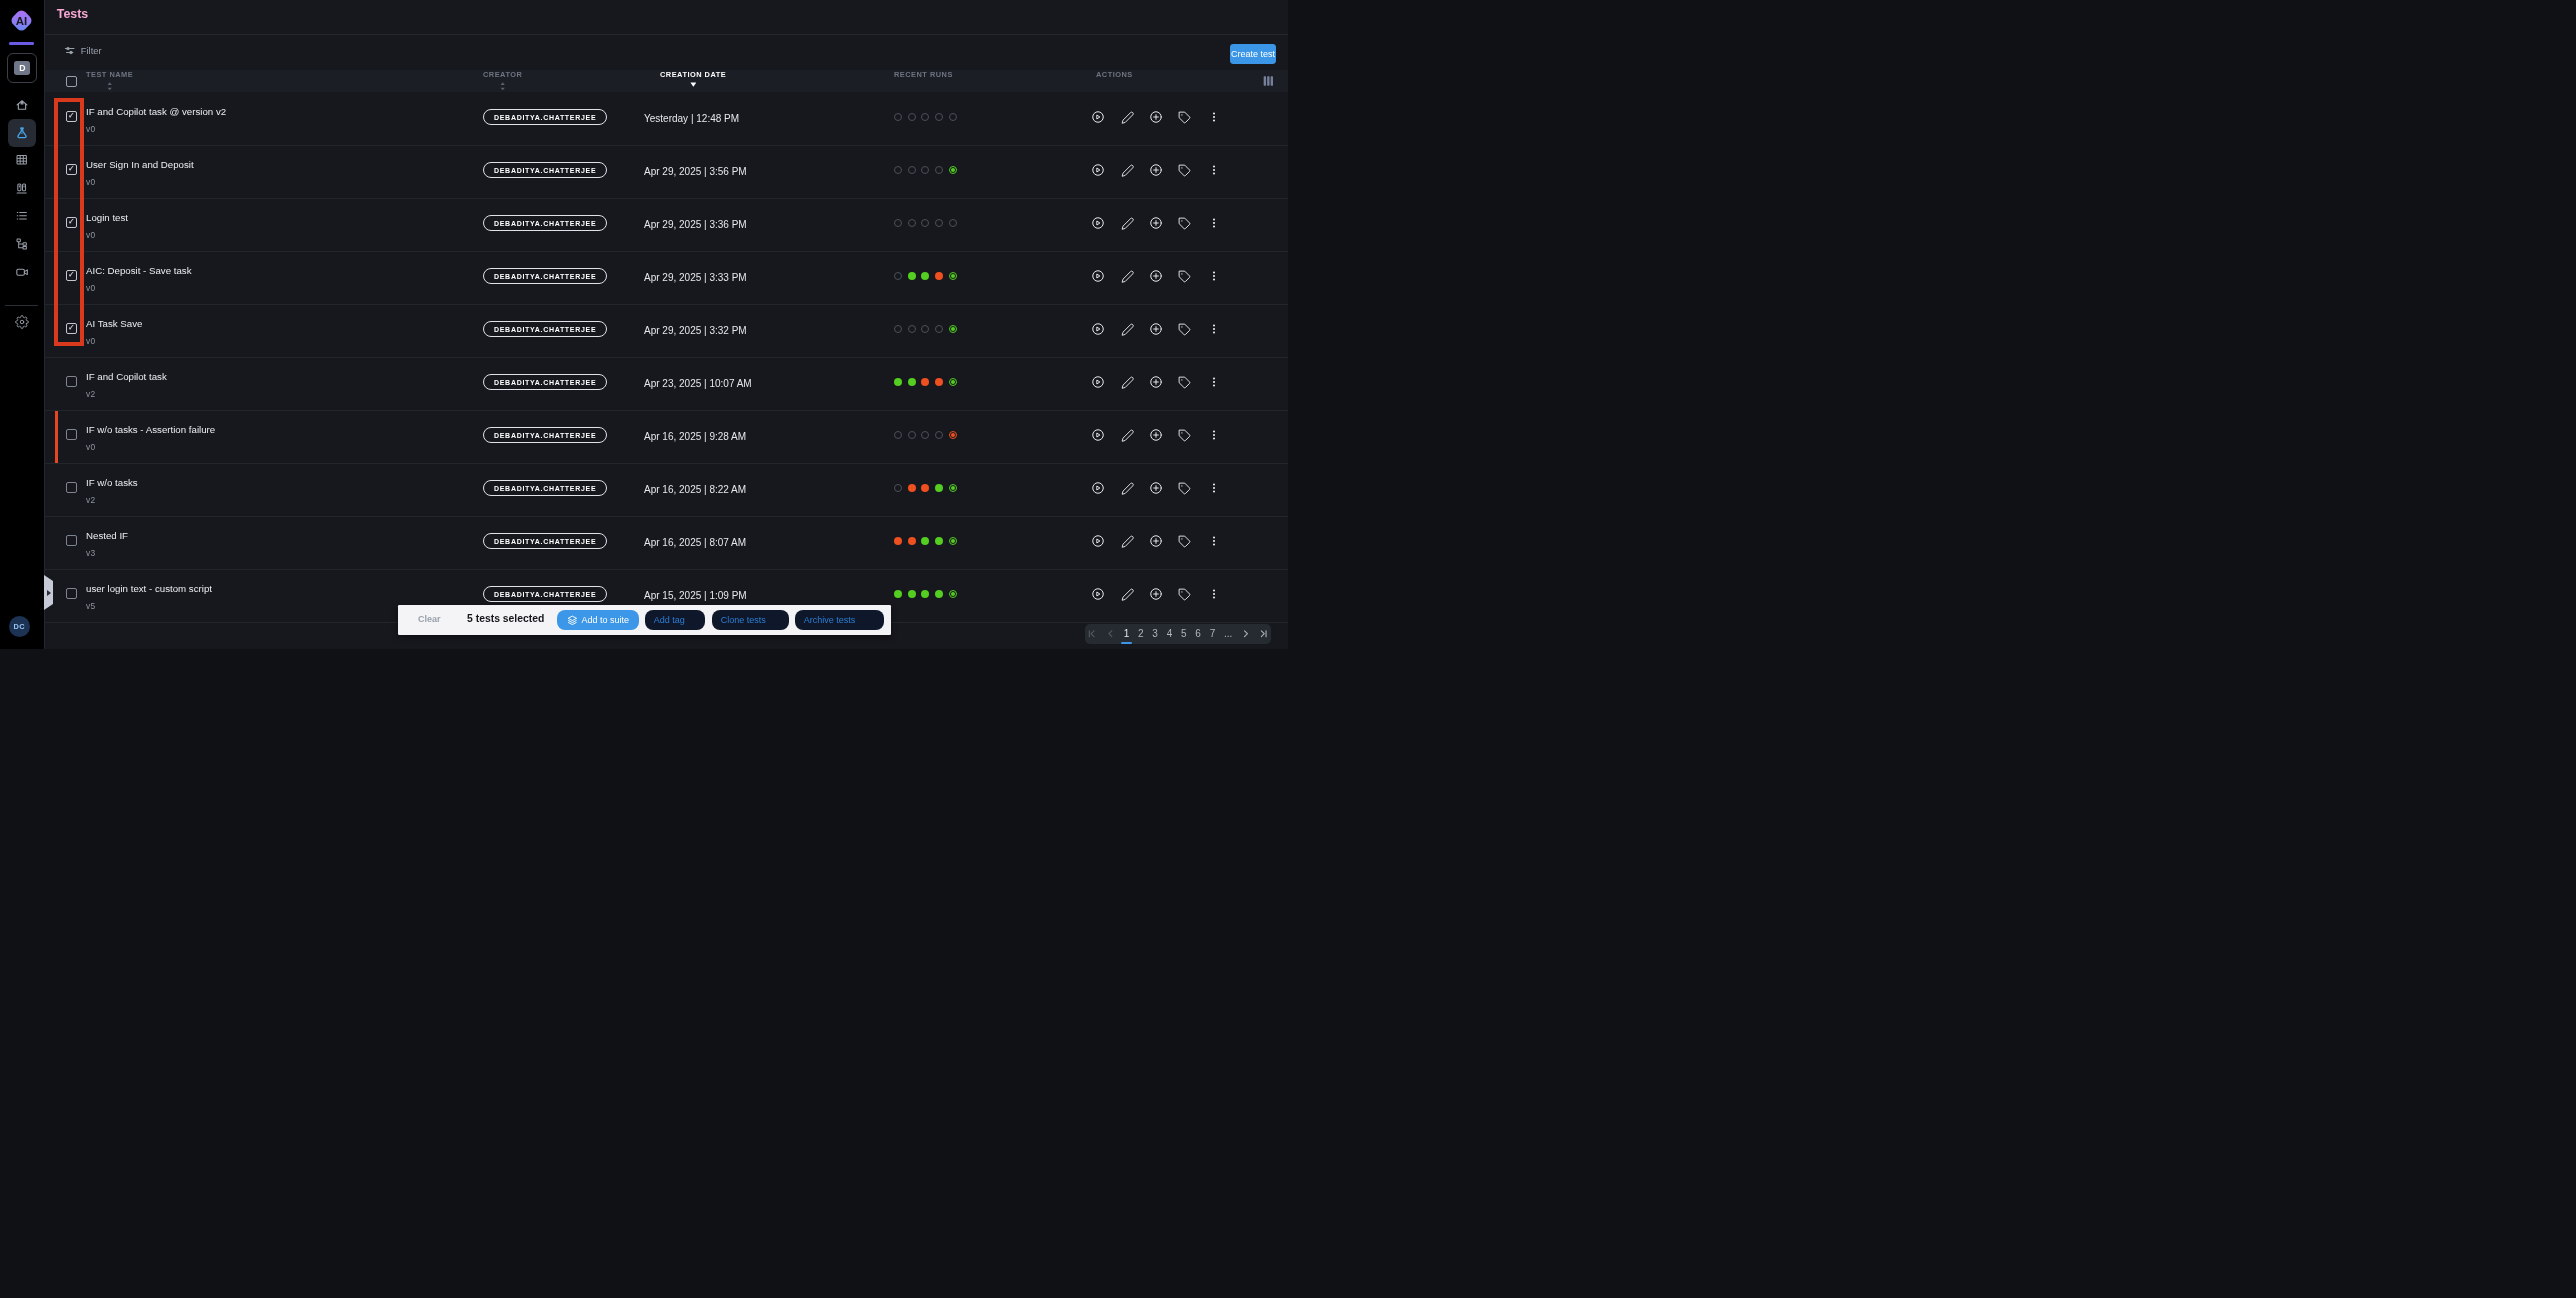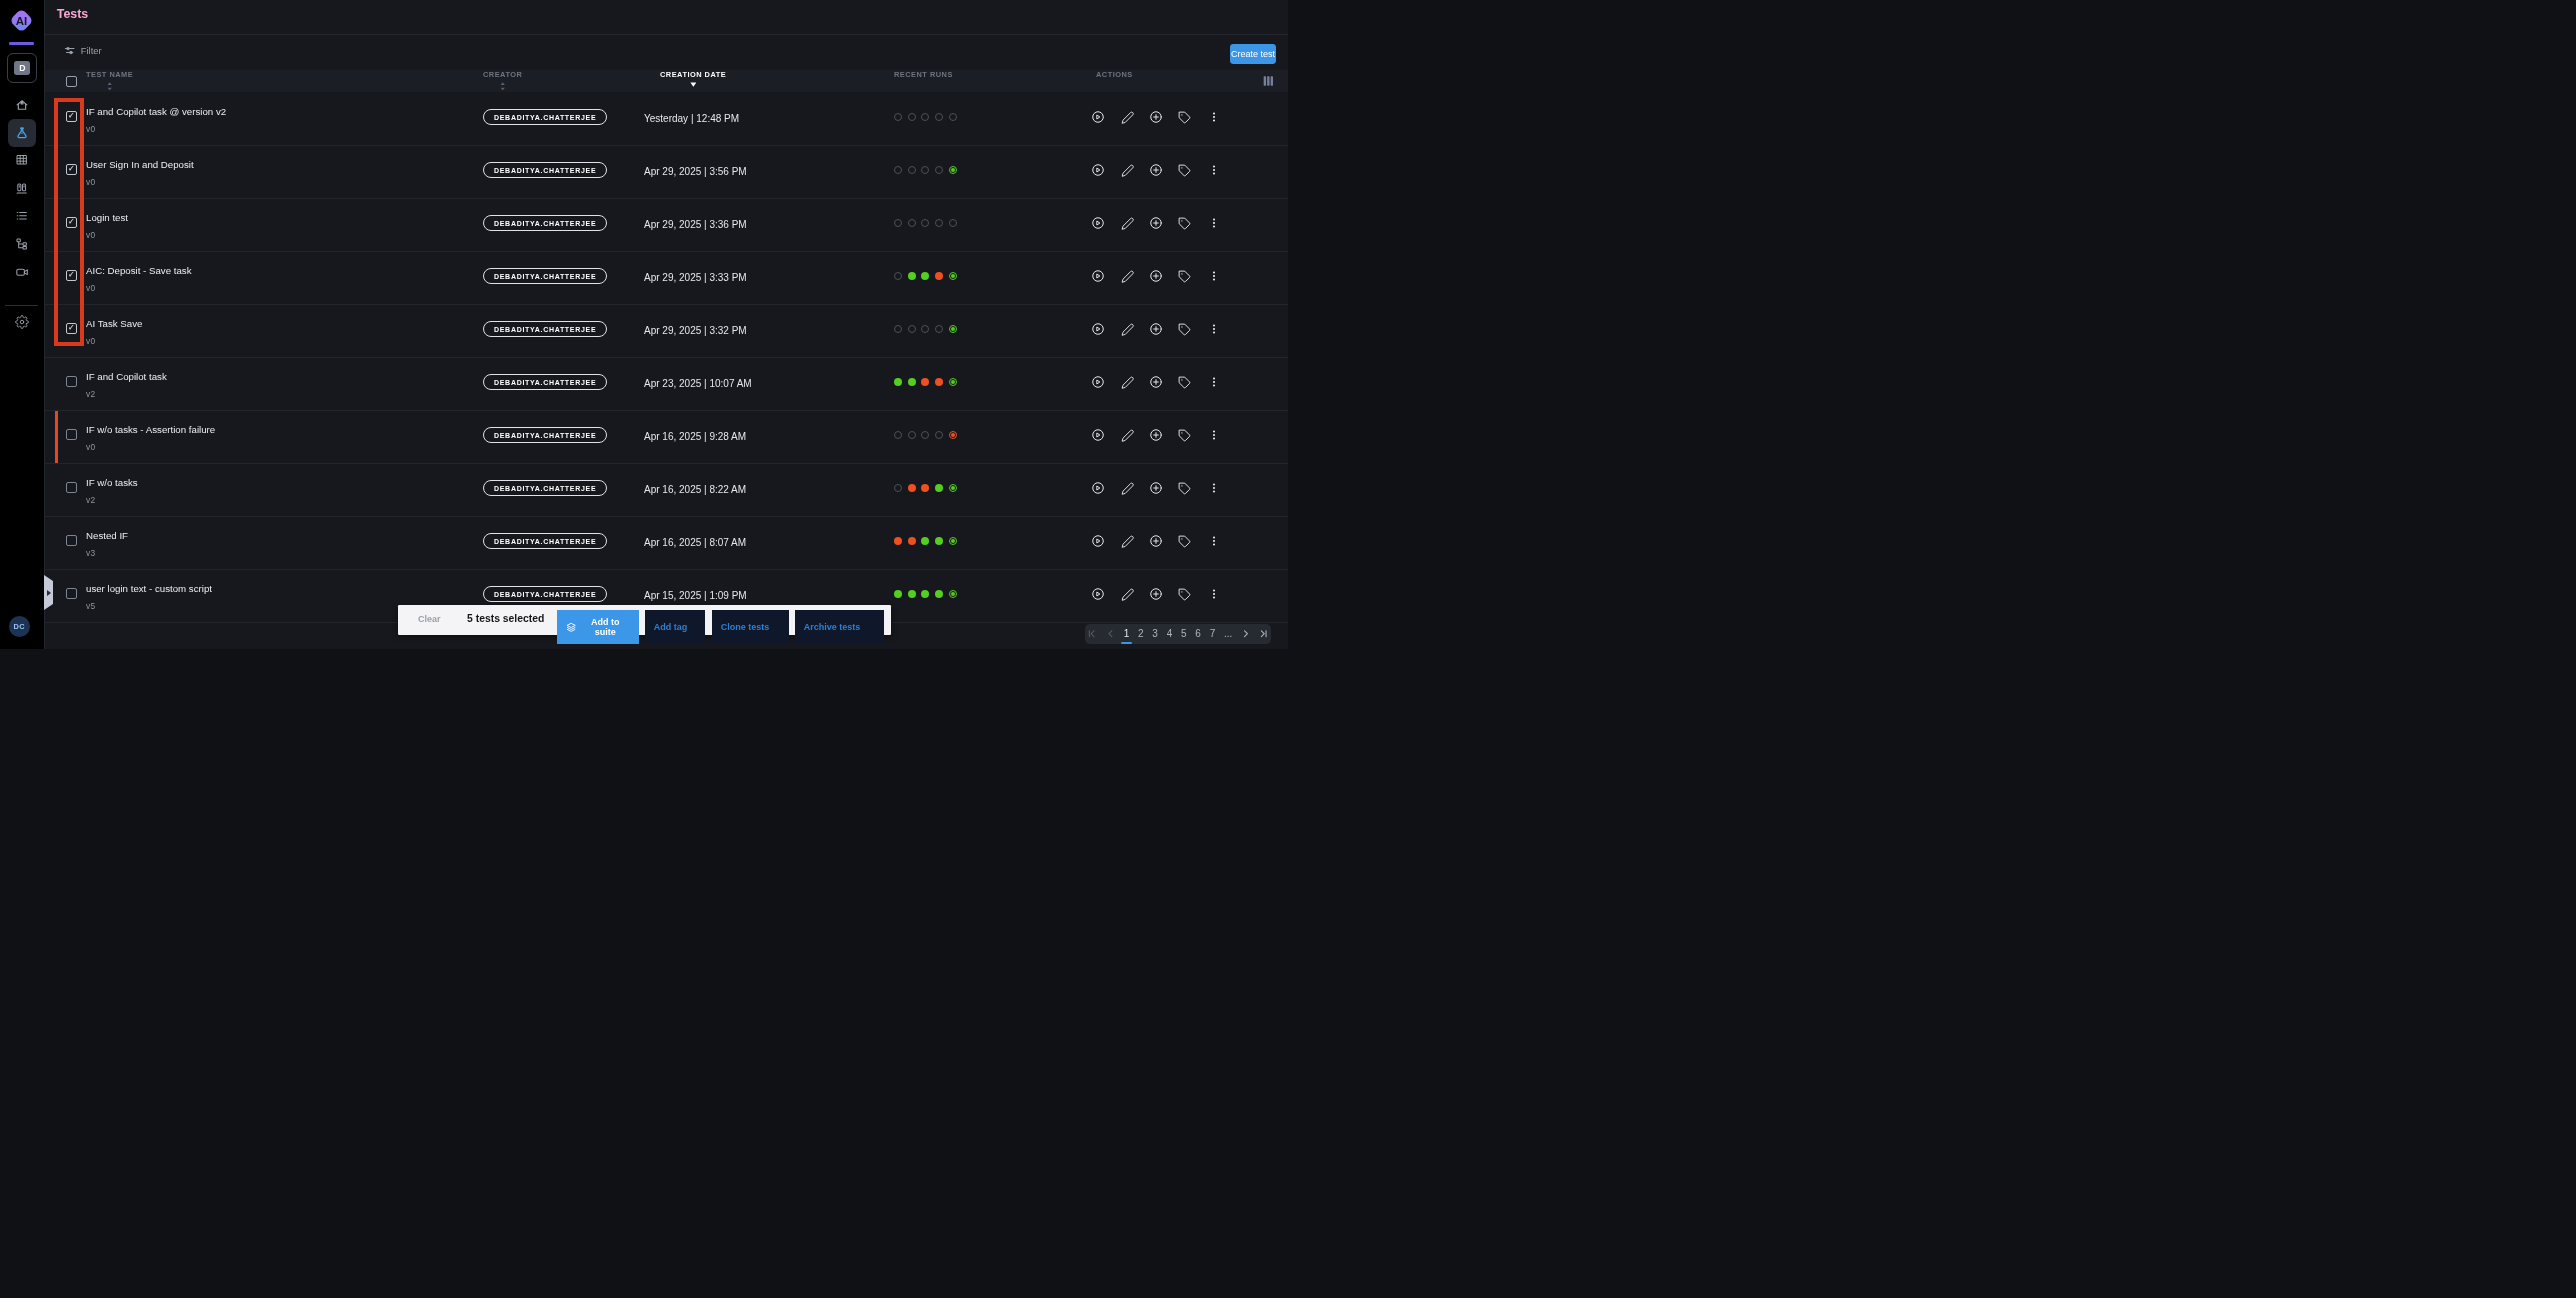--- a/index.html
+++ b/index.html
@@ -72,22 +72,22 @@
 
   
   .annotation-box{position:absolute;left:54px;top:98px;width:29.5px;height:248px;border:4.7px solid #d93a1d;
                   box-sizing:border-box;z-index:50;pointer-events:none;}
 
   
   .sel-bar{position:absolute;left:398px;top:605px;width:493px;height:30px;background:#f4f4f6;border-radius:1.3px;
            z-index:60;box-shadow:0 2px 6.7px rgba(0,0,0,.45);}
   .sel-clear{position:absolute;left:20px;top:9.4px;font-size:9px;font-weight:600;color:#9aa1ab;cursor:pointer;}
   .sel-count{position:absolute;left:69px;top:8px;font-size:10.4px;font-weight:700;color:#15171a;}
-  .sel-btn{position:absolute;top:5.4px;height:34px;border:none;border-radius:0;font-family:inherit;
-           font-size:9px;font-weight:700;cursor:pointer;display:flex;align-items:center;gap:4px;padding:0 8.7px;box-sizing:border-box;}
+  .sel-btn{position:absolute;top:5.4px;height:20px;border:none;border-radius:8px;font-family:inherit;
+           font-size:9px;font-weight:400;cursor:pointer;display:flex;align-items:center;gap:4px;padding:0 8.7px;box-sizing:border-box;}
   .sel-btn.primary{left:159px;width:82px;background:#3d97e8;color:#fff;justify-content:center;}
   .sel-btn.ghost{background:#0f172a;color:#2d7fd3;justify-content:flex-start;}
   .btn-addtag{left:247px;width:60px;}
   .btn-clone{left:314px;width:77px;}
   .btn-archive{left:397px;width:89px;}
 
   
   .pagination{position:absolute;left:1085px;top:624px;width:186px;height:20px;background:#262a31;border-radius:4.7px;
               z-index:60;display:flex;align-items:center;justify-content:center;gap:7.4px;}
   .pg{font-size:10px;color:#b0b6be;cursor:pointer;position:relative;line-height:1;padding:1.3px 0.7px;}

